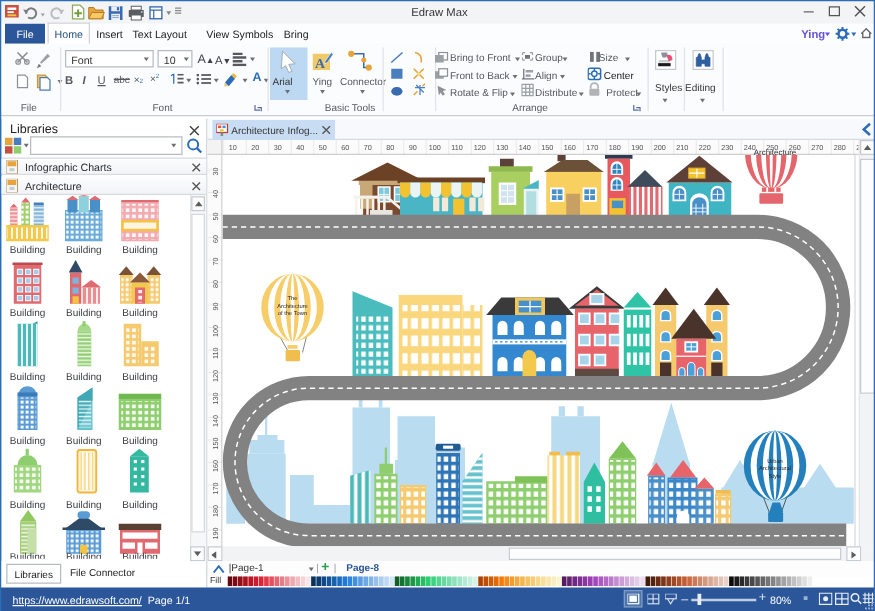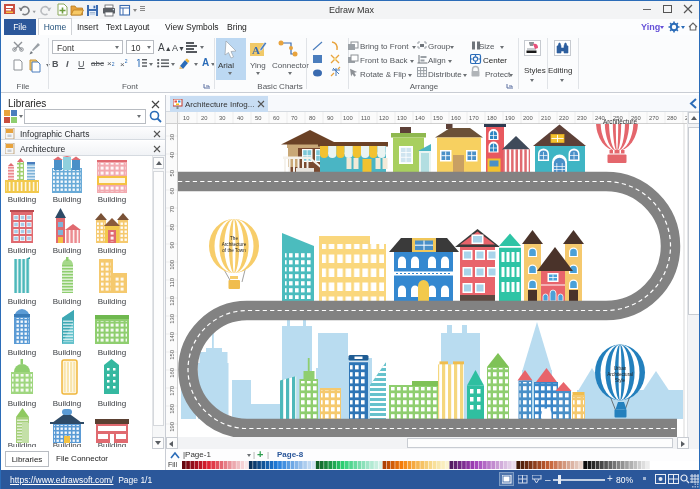--- a/index.html
+++ b/index.html
@@ -170,21 +170,21 @@
 <div class="rtx" style="left:250px;top:61px">Ying</div>
 <div class="dda" style="left:256px;top:72px"></div>
 <svg class="abs" style="left:278px;top:40px" width="20" height="19">
     <path d="M3 3 H13 V14 H17" fill="none" stroke="#3a6bb0" stroke-width="1.2"></path>
     <circle cx="3" cy="3" r="2.5" fill="#e8a33d"></circle>
     <circle cx="13" cy="8" r="2" fill="#e8a33d"></circle>
     <circle cx="17" cy="14" r="2.5" fill="#e8a33d"></circle>
   </svg>
 <div class="rtx" style="left:272px;top:61px">Connector</div>
 <div class="dda" style="left:288px;top:72px"></div>
-<div class="glabel" style="left:240px;width:80px">Basic Charts</div>
+<div class="glabel" style="left:240px;width:80px">Basic Tools</div>
 <div class="vsep" style="left:306px"></div>
 <svg class="abs" style="left:312px;top:41px" width="32" height="40">
   <path d="M1 9 L10 1" stroke="#4a7dbd" stroke-width="1.2"></path>
   <path d="M20 1 q6 1 5 8" fill="none" stroke="#e8a33d" stroke-width="1.4"></path>
   <rect x="1" y="14" width="9" height="8" fill="#4a7dbd"></rect>
   <path d="M19 14 l8 8 M27 14 l-8 8" stroke="#e8a33d" stroke-width="1.3"></path>
     <circle cx="23" cy="18" r="1.5" fill="#f5d77e"></circle>
   <ellipse cx="5.5" cy="32" rx="4.5" ry="3.5" fill="#3a6bb0"></ellipse>
   <path d="M20 29 h8 M24 27 v8 M21 27 l6 6" stroke="#4a7dbd" stroke-width="1"></path>
     <path d="M19 35 l3-3 M26 28 l2-2" stroke="#e8a33d" stroke-width="1.2"></path>

